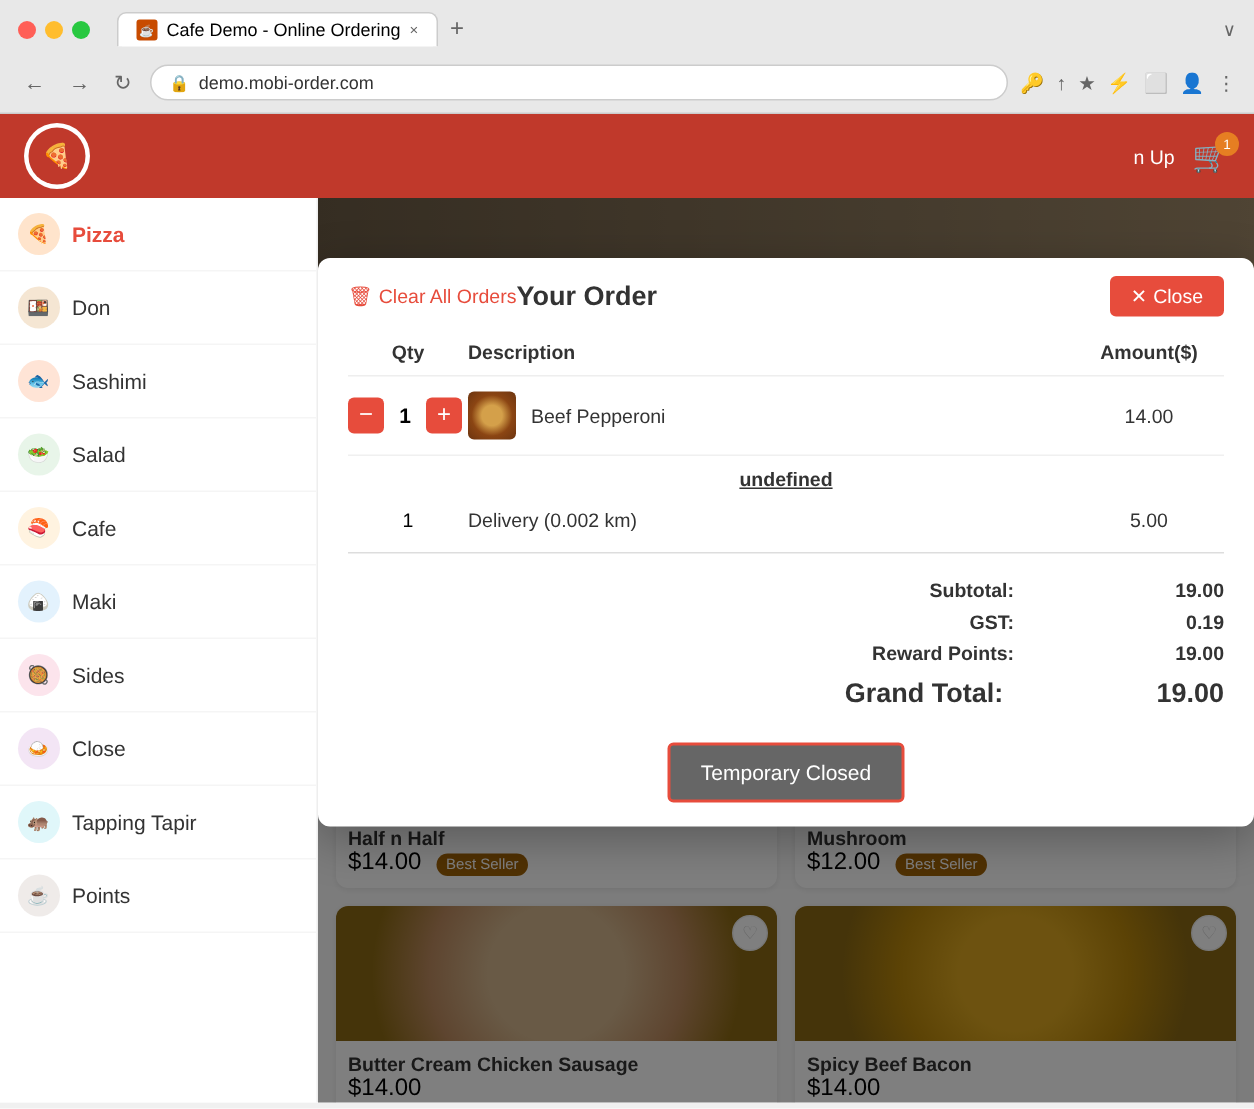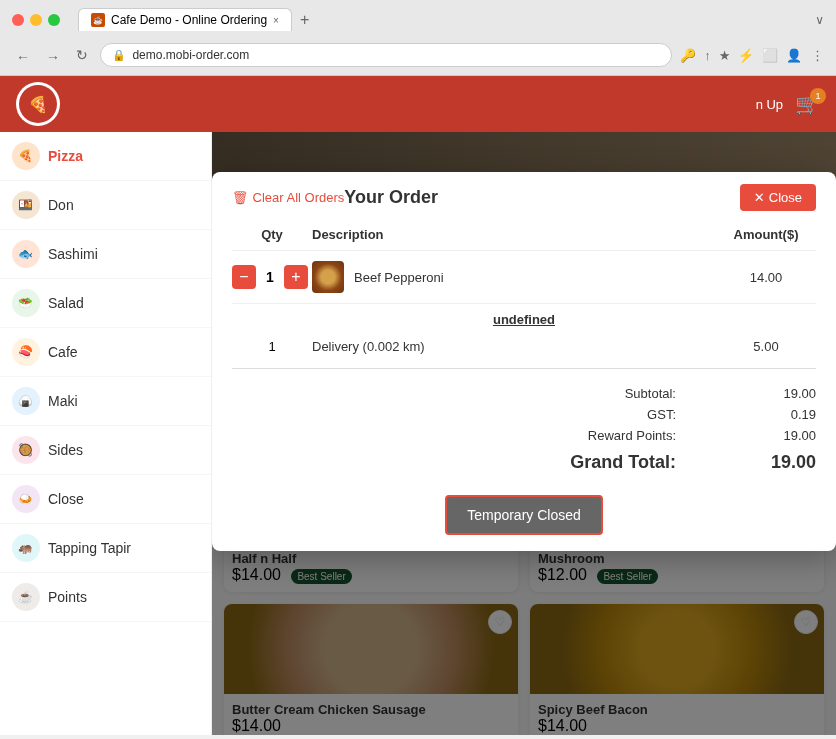--- a/index.html
+++ b/index.html
@@ -58,21 +58,21 @@
     .category-header { display: flex; align-items: center; justify-content: flex-end; padding: 8px 0; gap: 8px; }
     .view-toggle { display: flex; gap: 4px; }
     .view-btn { background: none; border: none; cursor: pointer; color: #666; font-size: 18px; padding: 2px; }
 
     
     .product-grid { display: grid; grid-template-columns: 1fr 1fr; gap: 12px; padding-top: 8px; }
     .product-card { background: white; border-radius: 8px; overflow: hidden; box-shadow: 0 1px 4px rgba(0,0,0,0.08); cursor: pointer; position: relative; }
     .product-img-placeholder { width: 100%; height: 90px; background: linear-gradient(135deg, #9e8868 0%, #7a6548 100%); }
     .product-info { padding: 8px; }
     .product-name { font-size: 13px; font-weight: 600; color: #333; margin-bottom: 0; }
-    .product-badge { background: #14532d; color: white; font-size: 10px; padding: 2px 6px; border-radius: 10px; margin-left: 6px; }
+    .product-badge { background: #a16207; color: white; font-size: 10px; padding: 2px 6px; border-radius: 10px; margin-left: 6px; }
     .product-fav { position: absolute; top: 6px; right: 6px; background: white; border-radius: 50%; width: 24px; height: 24px; display: flex; align-items: center; justify-content: center; border: 1px solid #eee; cursor: pointer; color: #ccc; font-size: 12px; }
 
     
     .modal-overlay { position: absolute; top: 0; left: 0; right: 0; bottom: 0; background: rgba(0,0,0,0.5); z-index: 100; display: flex; justify-content: center; align-items: flex-start; padding-top: 40px; }
     .modal { background: white; border-radius: 8px; width: 660px; max-height: 90%; overflow-y: auto; box-shadow: 0 8px 32px rgba(0,0,0,0.3); }
     .modal-title { font-size: 18px; font-weight: 600; color: #333; text-align: left; flex: 1; }
     .btn-close { background: #e74c3c; color: white; border: none; border-radius: 4px; padding: 6px 14px; font-size: 13px; cursor: pointer; display: flex; align-items: center; gap: 4px; }
     .btn-clear { background: none; border: none; color: #e74c3c; font-size: 13px; cursor: pointer; display: flex; align-items: center; gap: 4px; }
 
     
@@ -86,27 +86,27 @@
     .order-item-desc { display: flex; align-items: center; gap: 10px; font-size: 13px; color: #333; }
     .order-item-img { width: 32px; height: 32px; border-radius: 4px; background: #8B7355; overflow: hidden; flex-shrink: 0; }
     .order-amount { text-align: right; font-size: 13px; color: #333; }
 
     .order-section-undefined { text-align: center; padding: 8px 0 4px; font-size: 13px; font-weight: 600; text-decoration: underline; color: #333; }
     .order-row-delivery { display: grid; grid-template-columns: 80px 1fr 100px; padding: 8px 0; align-items: center; }
     .delivery-qty { text-align: center; font-size: 13px; }
     .delivery-desc { font-size: 13px; color: #333; }
 
     
-    .order-totals { padding: 8px 20px 0; }
+    .order-totals { padding: 8px 20px 0; font-weight: bold; }
     .total-row { display: flex; justify-content: flex-end; padding: 3px 0; font-size: 13px; color: #333; gap: 80px; }
     .total-label { text-align: right; min-width: 120px; }
     .total-value { text-align: right; min-width: 60px; }
     .divider { border: none; border-top: 1px solid #ddd; margin: 6px 20px; }
     .grand-total-row { display: flex; justify-content: flex-end; padding: 6px 20px; font-size: 18px; font-weight: 700; color: #333; gap: 80px; align-items: center; }
-    .grand-total-label { text-align: right; min-width: 120px; }
+    .grand-total-label { text-align: center; min-width: 120px; }
     .grand-total-value { text-align: right; min-width: 60px; }
 
     
     .modal-footer { padding: 16px 20px; display: flex; justify-content: center; }
     .btn-temp-closed { background: #666; color: white; border: 2px solid #e74c3c; border-radius: 4px; padding: 10px 20px; font-size: 14px; cursor: pointer; font-weight: 500; }
 
     
     .pizza-img-1 { background: radial-gradient(circle, #d4a04a 30%, #8B4513 60%, #6b3410 100%); }
     .pizza-img-2 { background: radial-gradient(circle, #e8c96b 20%, #c4952a 50%, #7a5520 80%); }
     .pizza-img-3 { background: radial-gradient(circle, #deb887 30%, #b8860b 55%, #8B4513 80%); }

